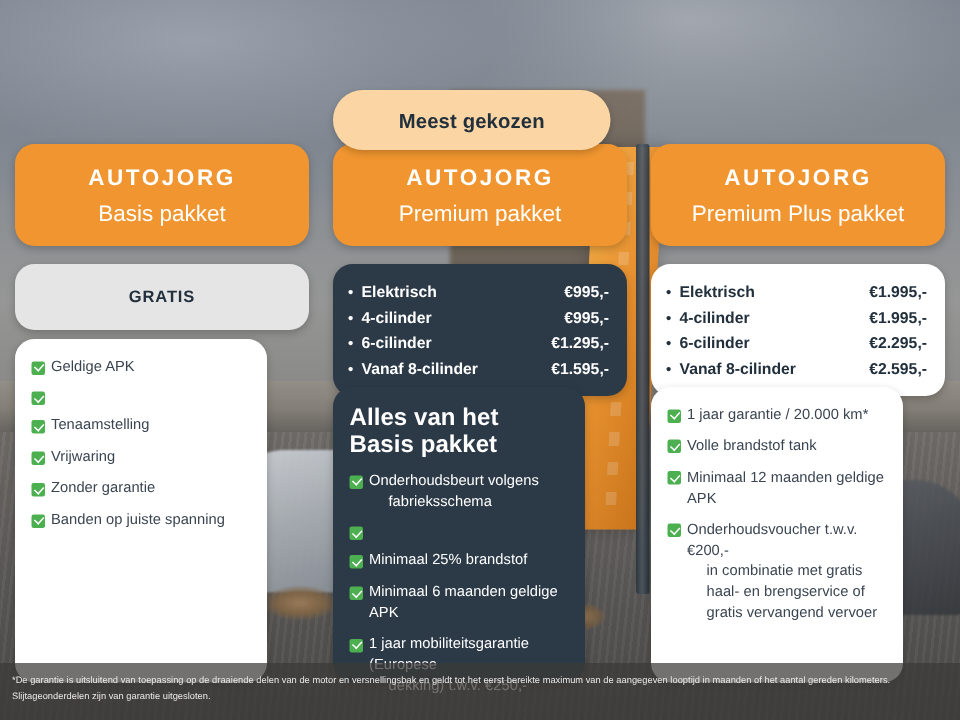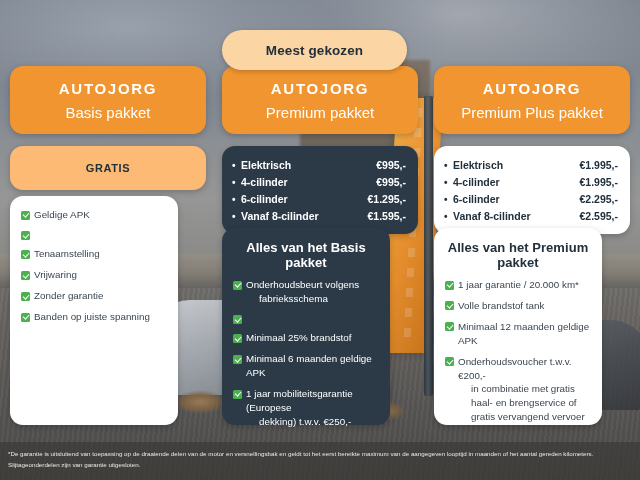--- a/index.html
+++ b/index.html
@@ -111,20 +111,21 @@
   }
   .bg-veil {
     position: absolute; inset: 0;
     background: linear-gradient(180deg, rgba(255,255,255,0.06) 0%, rgba(0,0,0,0.05) 55%, rgba(0,0,0,0.12) 100%);
   }
 
   
   .board {
     position: absolute;
     inset: 0;
+    margin-top: 30px;
   }
 
   .column {
     position: absolute;
     top: 0;
     width: 196px;
   }
   .col-basis   { left: 10px;  }
   .col-premium { left: 222px; }
   .col-plus    { left: 434px; }
@@ -180,21 +181,21 @@
 
   
   .price-box {
     position: absolute;
     top: 146px;
     width: 196px;
     border-radius: 13px;
     box-shadow: 0 2px 6px rgba(0,0,0,0.22);
   }
   .price-white {
-    background: #fdba74;
+    background: #e5e5e5;
     height: 44px;
     display: flex;
     align-items: center;
     justify-content: center;
   }
   .gratis {
     font-size: 11px;
     font-weight: bold;
     color: #21303c;
     letter-spacing: 0.6px;
@@ -242,25 +243,24 @@
     padding: 12px 11px 14px;
   }
   .feat-white { background: #ffffff; }
   .feat-dark  { background: #2c3a47; }
 
   .feat-basis   { top: 196px; height: 229px; }
   .feat-premium { top: 228px; height: 197px; }
   .feat-plus    { top: 228px; height: 197px; }
 
   .feat-title {
-    font-size: 13px;
+    font-size: 16px;
     font-weight: bold;
     margin-bottom: 8px;
     letter-spacing: 0.05px;
-    text-align: center;
   }
   .feat-white .feat-title { color: #21303c; }
   .feat-dark  .feat-title { color: #ffffff; }
 
   .feat-item {
     display: flex;
     align-items: flex-start;
     margin-bottom: 7px;
     line-height: 1.42;
   }
@@ -439,21 +439,20 @@
         <span class="lbl"><span class="bullet">•</span><span>6-cilinder</span></span>
         <span class="val">€2.295,-</span>
       </div>
       <div class="price-row">
         <span class="lbl"><span class="bullet">•</span><span>Vanaf 8-cilinder</span></span>
         <span class="val">€2.595,-</span>
       </div>
     </div>
 
     <div class="feat feat-white feat-plus">
-      <div class="feat-title">Alles van het Premium pakket</div>
 
       <div class="feat-item">
         <span class="chk"></span>
         <span class="feat-text">1 jaar garantie / 20.000 km*</span>
       </div>
       <div class="feat-item">
         <span class="chk"></span>
         <span class="feat-text">Volle brandstof tank</span>
       </div>
       <div class="feat-item">

